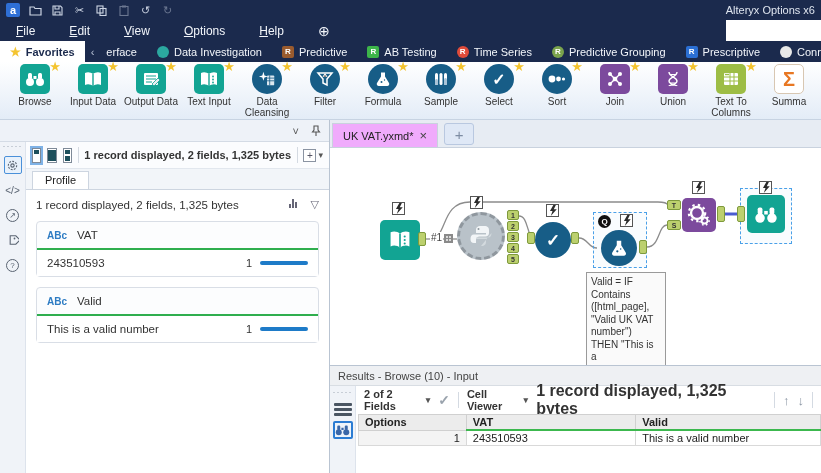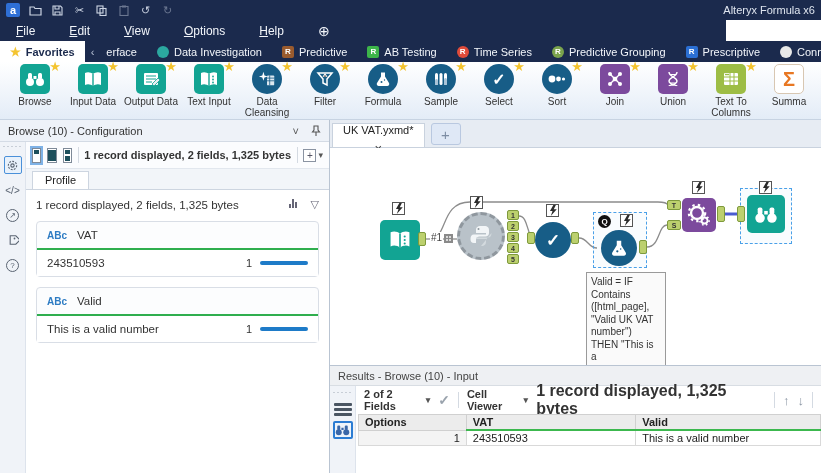--- a/index.html
+++ b/index.html
@@ -82,21 +82,21 @@
   .abc-ic { color:#2e7cc3; font-size:10px; font-weight:bold; letter-spacing:0; }
   .field-name { color:#333; font-size:11.5px; }
   .field-valrow { display:flex; align-items:center; padding:7px 10px; background:#fff; }
   .field-value { color:#333; font-size:11.5px; flex:1; white-space:nowrap; overflow:hidden; }
   .field-count { color:#333; font-size:11px; margin-right:8px; }
   .field-bar { width:48px; height:4px; background:#1e7bc8; border-radius:2px; }
 
   
   .rightpane { flex:1; display:flex; flex-direction:column; min-width:0; }
   .doc-tabbar { height:28px; background:#e7ecf3; display:flex; align-items:flex-end; padding-left:2px; border-bottom:1px solid #c9d2de; }
-  .doc-tab { background:#ffffff; border:1px solid #c9d2de; border-bottom:none; height:24px; display:flex; align-items:center; gap:6px; padding:0 10px; font-size:11px; color:#222;flex-direction:column; }
+  .doc-tab { background:#f0abfc; border:1px solid #c9d2de; border-bottom:none; height:24px; display:flex; align-items:center; gap:6px; padding:0 10px; font-size:11px; color:#222; }
   .doc-close { color:#444; font-size:13px; line-height:1; }
   .newtab-btn { margin-left:6px; width:30px; height:22px; background:#dfe8f6; border:1px solid #b9c8e0; border-radius:3px; color:#7d8ca3; font-size:15px; display:flex; align-items:center; justify-content:center; margin-bottom:2px; }
 
   
   .canvas { position:relative; flex:1; background:#fff; overflow:hidden; }
   .node { position:absolute; display:flex; align-items:center; justify-content:center; }
   .tool-sq { border-radius:5px; }
   .bolt-badge { position:absolute; width:13px; height:13px; background:#fff; border:1px solid #555; display:flex; align-items:center; justify-content:center; }
   .q-badge { position:absolute; width:13px; height:13px; background:#111; border-radius:50%; color:#fff; font-size:8px; font-weight:bold; display:flex; align-items:center; justify-content:center; }
   .anchor { position:absolute; background:#bcd06e; border:1px solid #7f9a3c; border-radius:2px; }
@@ -160,21 +160,21 @@
       </span>
       <span class="qicon dim">
         <svg width="10" height="11" viewBox="0 0 10 11">
             <rect x="1" y="1.5" width="8" height="9" fill="none" stroke="#cdd5e4" stroke-width="1.1"></rect>
             <rect x="3" y="0.5" width="4" height="2" fill="#cdd5e4"></rect>
           </svg>
       </span>
       <span class="qicon">↺</span>
       <span class="qicon dim">↻</span>
     </div>
-    <span class="apptitle">Alteryx Formula x6</span>
+    <span class="apptitle">Alteryx Options x6</span>
   </div>
 
   <div class="menubar">
     <span class="menu-item">File</span>
     <span class="menu-item">Edit</span>
     <span class="menu-item">View</span>
     <span class="menu-item">Options</span>
     <span class="menu-item">Help</span>
     <span class="menu-globe">⊕</span>
   </div>
@@ -370,21 +370,20 @@
         <span style="color:#e87722; font-weight:bold; font-size:20px">Σ</span>
       </div>
       <div class="pal-label">Summa</div>
     </div>
   </div>
 
   <div class="main">
 
     <div class="config">
       <div class="config-header">
-        <span>Browse (10) - Configuration</span>
         <span class="hicons">
           <span>˅</span>
           <span>
             <svg width="10" height="12" viewBox="0 0 10 12">
                 <path d="M3 1 h4 v4 l1.5 2 h-7 L3 5 Z M5 7 v4" stroke="#555" stroke-width="1.1" fill="none"></path>
               </svg>
           </span>
         </span>
       </div>
       <div class="config-body">

